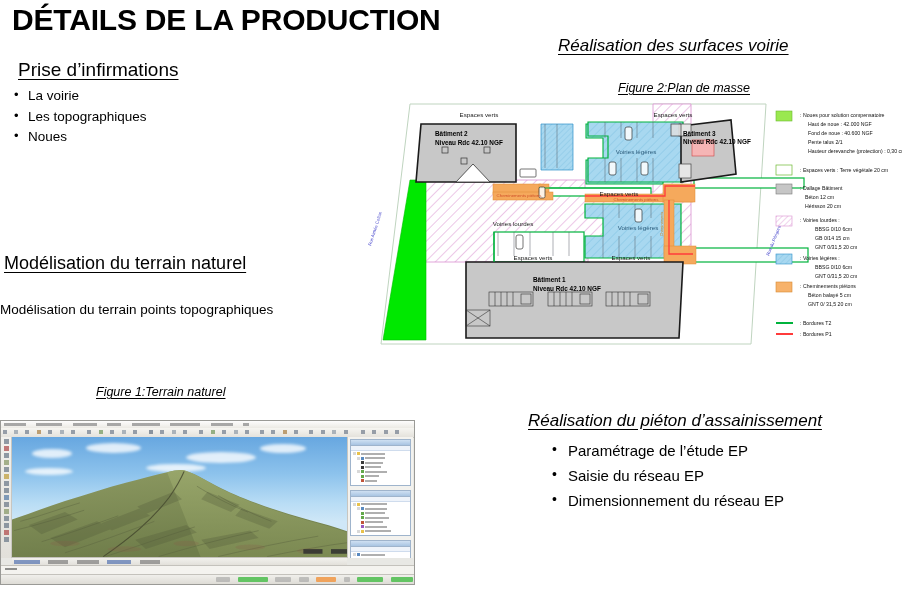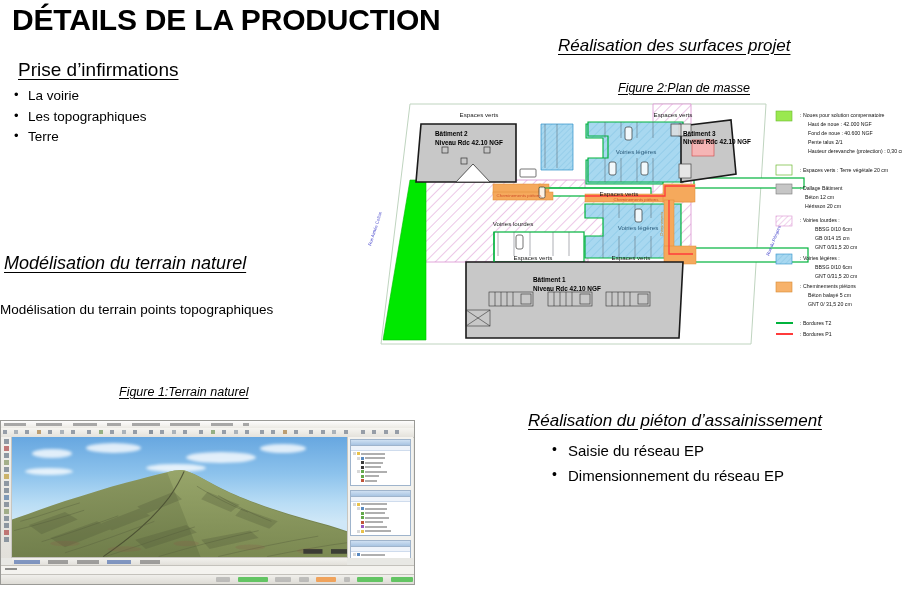--- a/index.html
+++ b/index.html
@@ -62,37 +62,36 @@
     left: -14px;
     top: -1px;
     font-size: 13px;
   }
 
   #heading-modelisation {
     position: absolute;
     left: 4px;
     top: 252px;
     font-size: 18px;
-    font-style: italic;
     line-height: 23px;
     text-decoration: underline;
     text-underline-offset: 3px;
     white-space: nowrap;
   }
   #text-modelisation {
     position: absolute;
     left: 0px;
     top: 300px;
     font-size: 13.5px;
     line-height: 19px;
     white-space: nowrap;
   }
   #caption-fig1 {
     position: absolute;
-    left: 119px;
+    left: 96px;
     top: 385px;
     font-size: 12.5px;
     font-style: italic;
     text-decoration: underline;
     text-underline-offset: 2px;
     white-space: nowrap;
   }
 
   
   #heading-realisation-surfaces {
@@ -286,32 +285,33 @@
 </style>
 </head>
 <body>
 
 <div id="slide-title">DÉTAILS DE LA PRODUCTION</div>
 
 <div id="heading-prise">Prise d’infirmations</div>
 <ul id="list-prise">
   <li>La voirie</li>
   <li>Les topographiques</li>
-  <li>Terre</li>
+  <li>Noues</li>
 </ul>
 
 <div id="heading-modelisation">Modélisation du terrain naturel </div>
 <div id="text-modelisation">Modélisation du terrain points topographiques</div>
 <div id="caption-fig1">Figure 1:Terrain naturel </div>
 
-<div id="heading-realisation-surfaces">Réalisation des surfaces projet</div>
+<div id="heading-realisation-surfaces">Réalisation des surfaces voirie</div>
 <div id="caption-fig2">Figure 2:Plan de masse</div>
 
 <div id="heading-realisation-reseau">Réalisation du piéton d’assainissement </div>
 <ul id="list-reseau">
+  <li>Paramétrage de l’étude EP</li>
   <li>Saisie du réseau EP</li>
   <li>Dimensionnement du réseau EP</li>
 </ul>
 
 <div id="plan-figure">
 <svg viewBox="0 0 549 256" width="549" height="256" xmlns="http://www.w3.org/2000/svg">
   <defs>
     <pattern id="hatchLourdes" width="7" height="7" patternTransform="rotate(45)" patternUnits="userSpaceOnUse">
       <rect width="7" height="7" fill="#ffffff"></rect>
       <line x1="0" y1="0" x2="0" y2="7" stroke="#d98fd0" stroke-width="1"></line>

